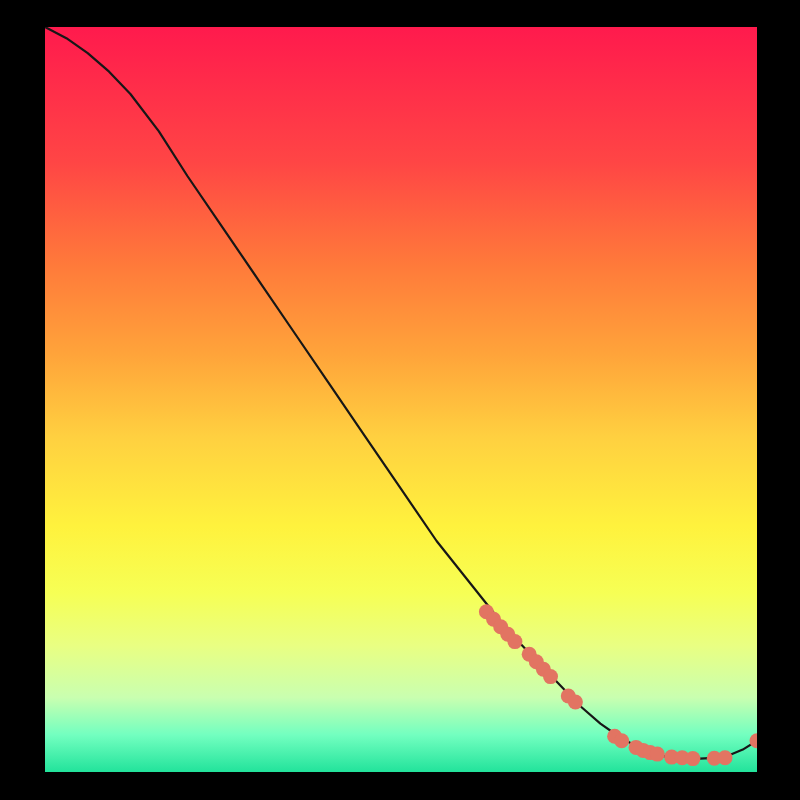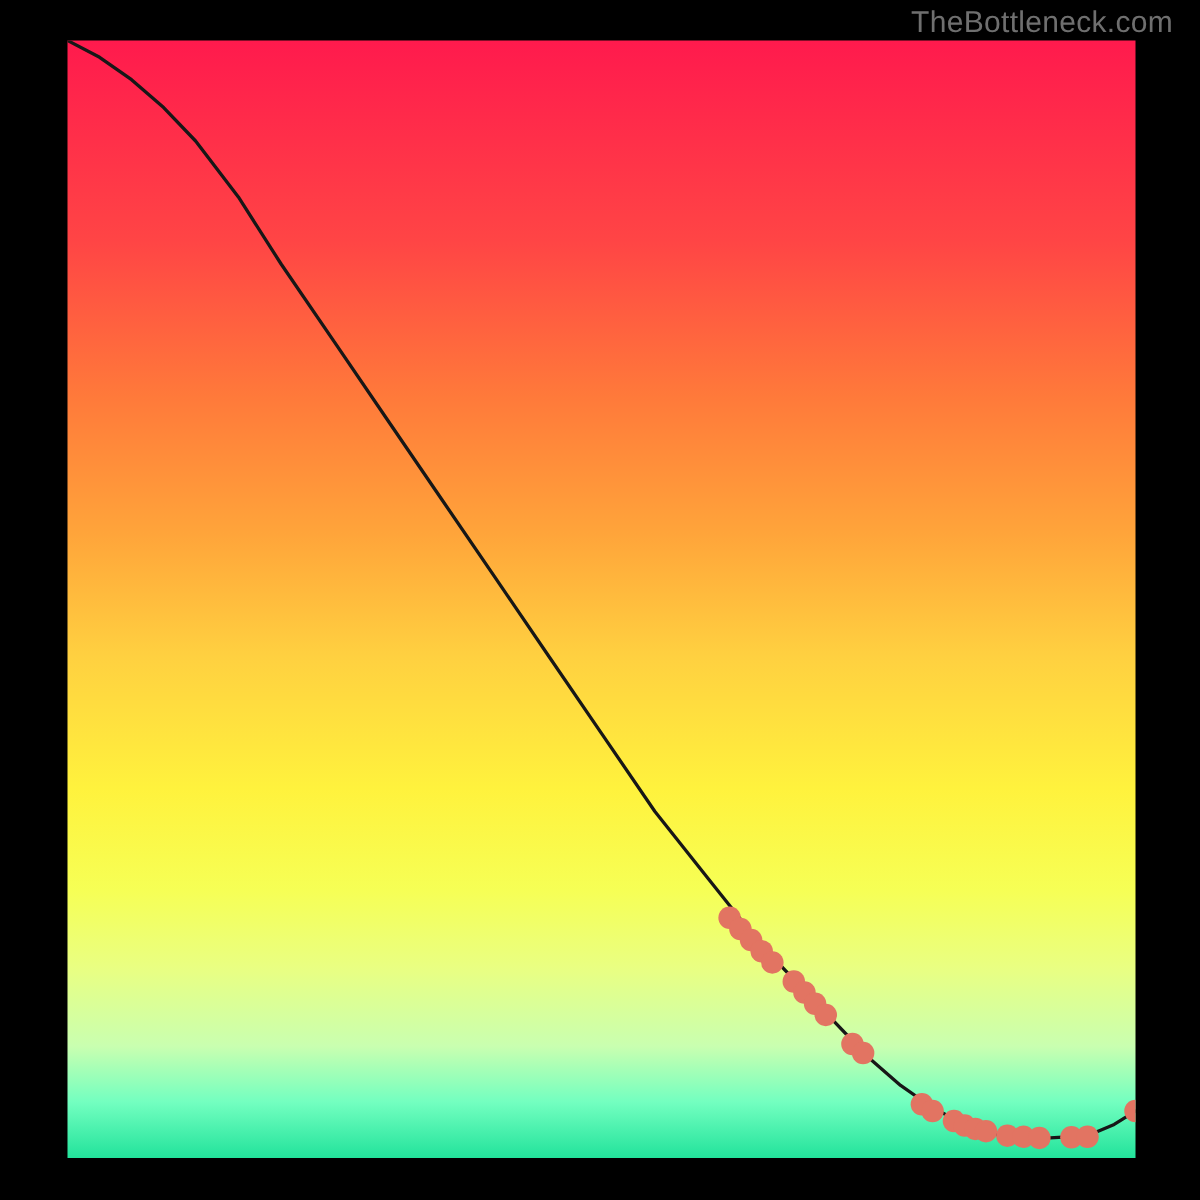--- a/index.html
+++ b/index.html
@@ -71,21 +71,20 @@
     letter-spacing: 0.2px;
     text-align: right;
     user-select: none;
     white-space: nowrap;
   }
 </style>
 </head>
 <body>
 
 <div class="frame">
-  <div class="watermark">TheBottleneck.com</div>
 
   <div class="plot">
     <div class="gradient-bg"></div>
     <svg class="curve-svg" viewBox="0 0 712 745" preserveAspectRatio="none">
       <path id="curve-path" class="curve" d="M0.0 0.0 L21.4 11.2 L42.7 26.1 L64.1 44.7 L85.4 67.0 L113.9 104.3 L142.4 149.0 L178.0 201.1 L213.6 253.3 L249.2 305.5 L284.8 357.6 L320.4 409.8 L356.0 461.9 L391.6 514.0 L427.2 558.8 L462.8 603.5 L498.4 640.7 L534.0 678.0 L555.4 696.6 L576.7 711.5 L598.1 722.6 L612.3 727.9 L626.6 730.8 L640.8 731.6 L655.0 731.6 L669.3 730.8 L683.5 728.6 L697.8 722.6 L712.0 713.7"></path>
       <g id="dots-group">
           <circle cx="441.4" cy="584.8" r="7.5" class="dot"></circle>
           <circle cx="448.6" cy="592.3" r="7.5" class="dot"></circle>
           <circle cx="455.7" cy="599.7" r="7.5" class="dot"></circle>
           <circle cx="462.8" cy="607.2" r="7.5" class="dot"></circle>

